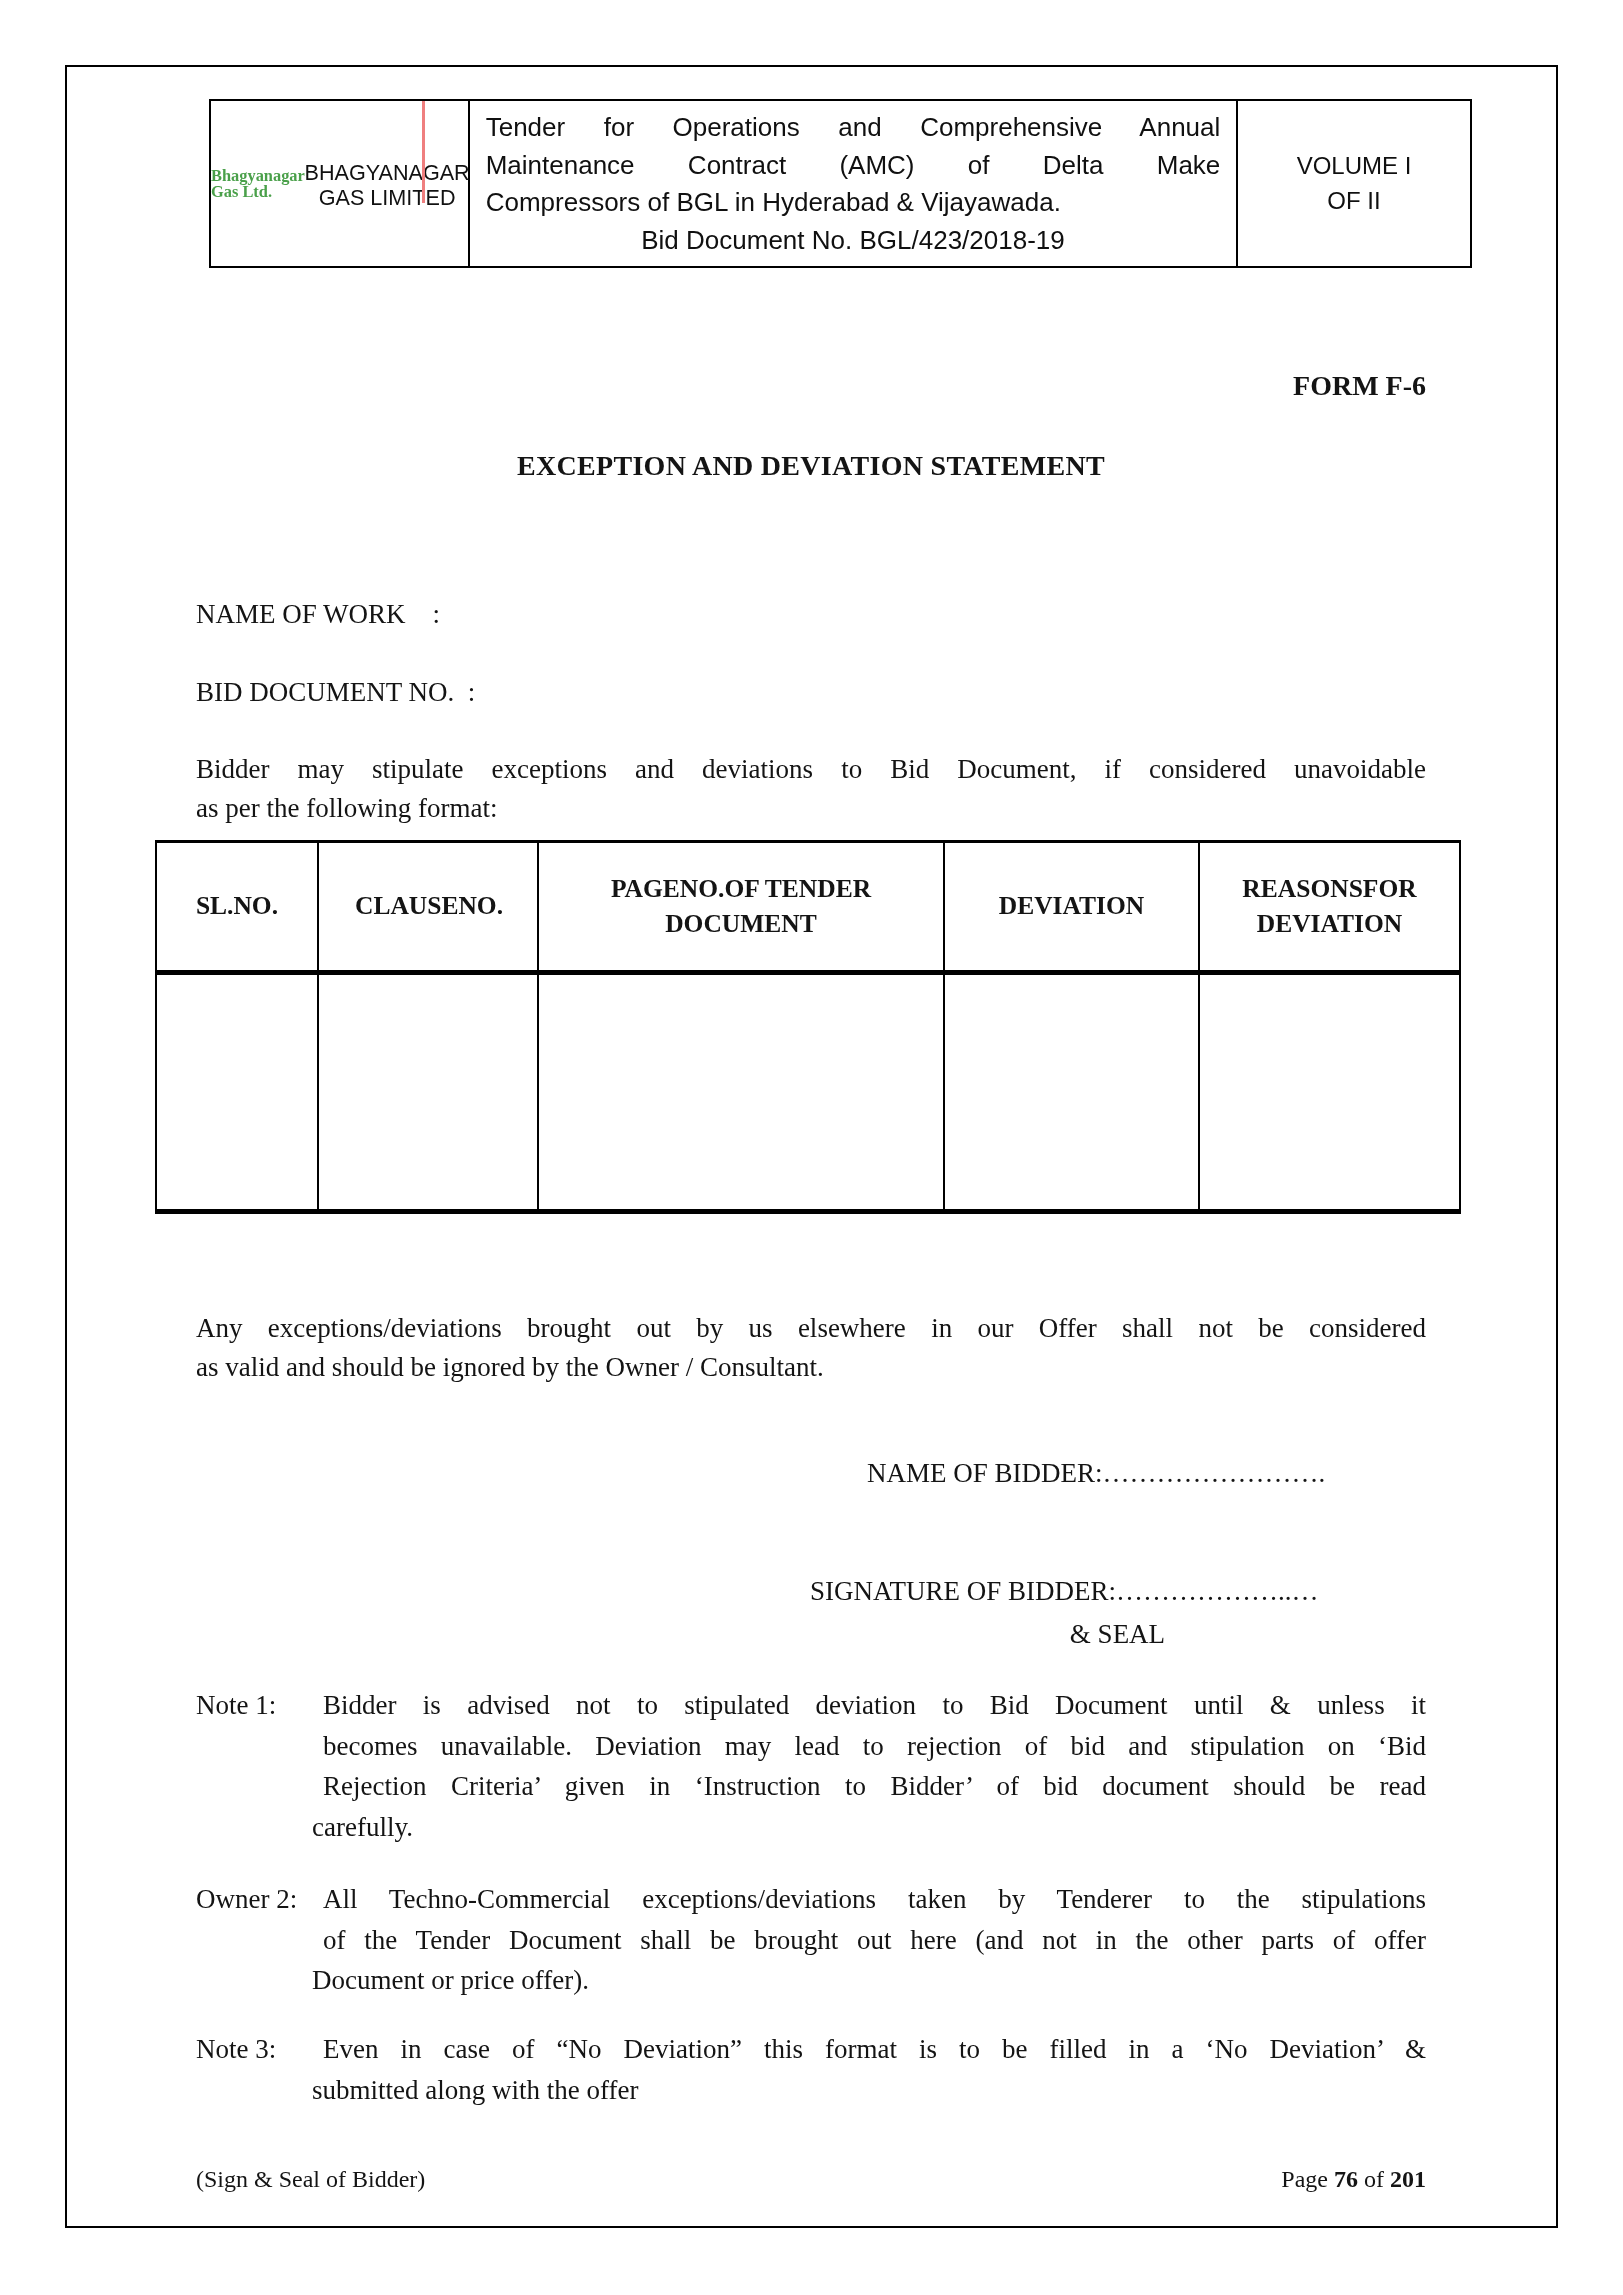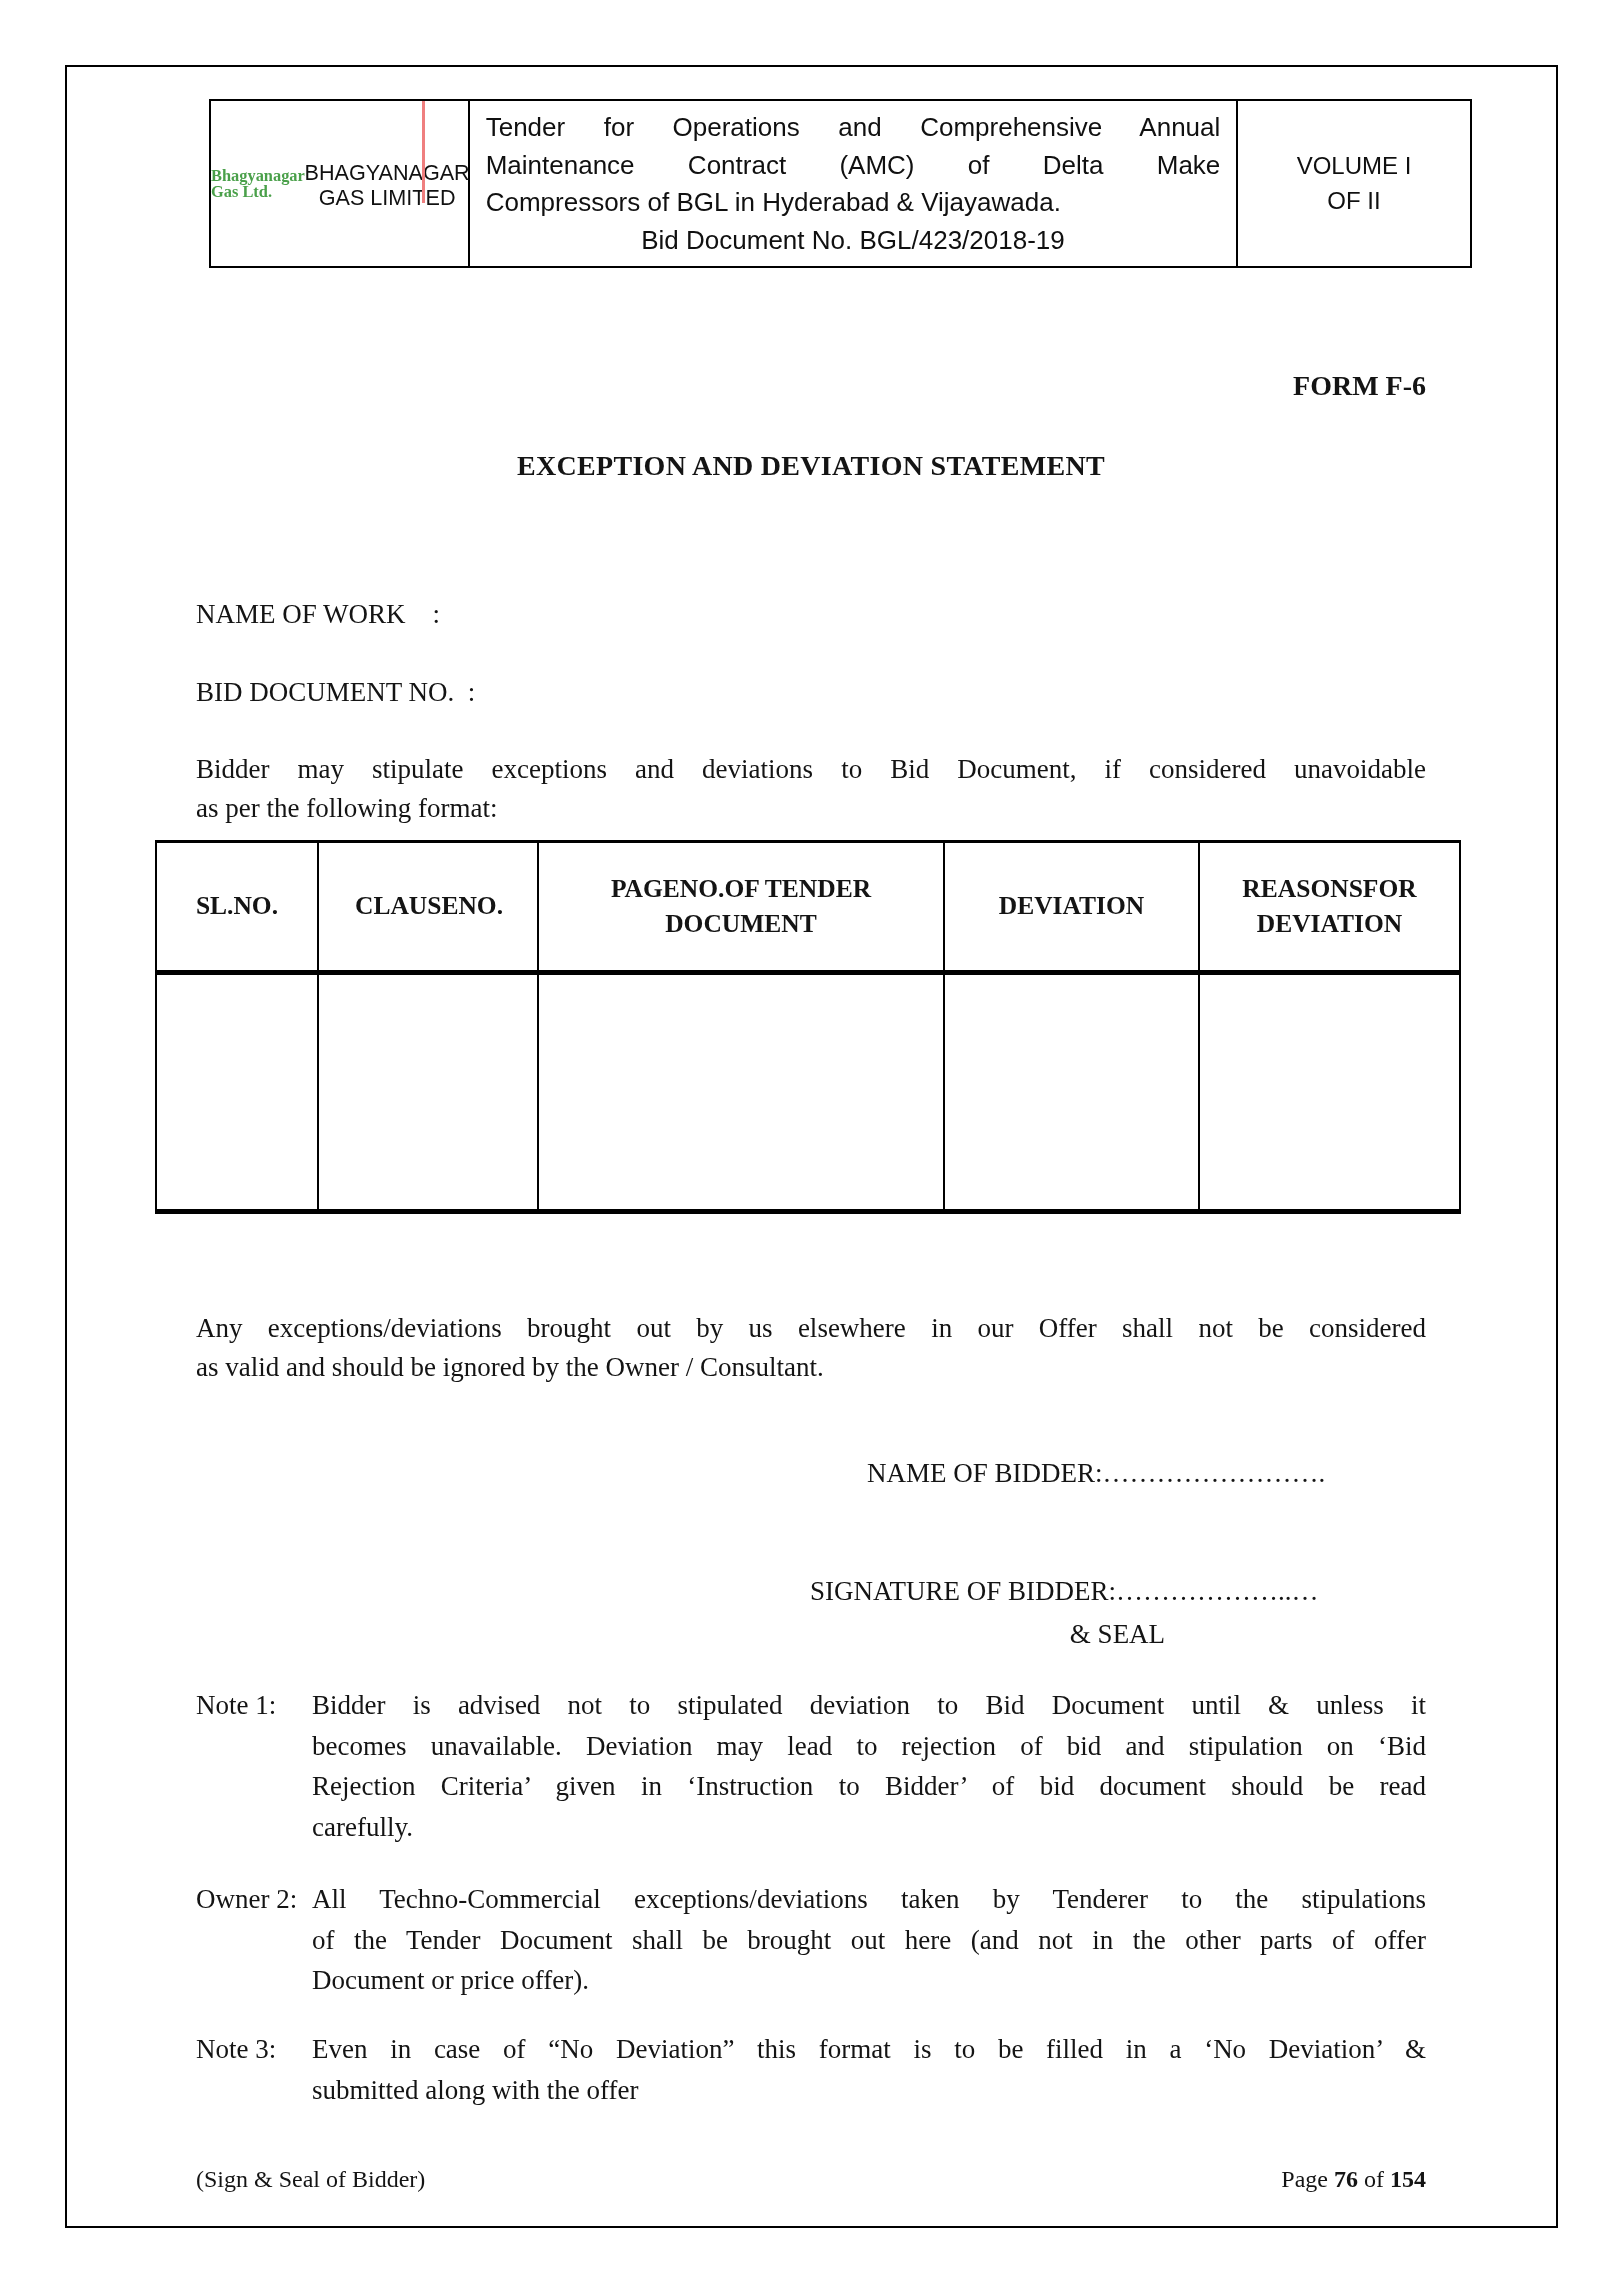--- a/index.html
+++ b/index.html
@@ -55,21 +55,21 @@
   }
   table.dev tbody td { height:239px; border-bottom:5.2px solid #000; }
   
   .bidder-name { left:867px; top:1458px; font-size:27px; }
   .bidder-sign { left:810px; top:1576px; font-size:27px; }
   .bidder-seal { left:810px; top:1619px; width:615px; text-align:center; font-size:27px; }
   
   .note { left:196px; width:1230px; display:flex; font-size:27px; line-height:1.5; }
   .note-label { width:116px; flex:0 0 116px; }
   .note-lines { flex:1; }
-  .note-lines .jline { text-align:justify; text-align-last:justify; }
+  .note-lines .jline { text-align:justify; text-align-last:justify;margin-left:11px; }
   .note-lines .jlast { text-align:left; }
   .note1 { top:1685px; } .note2 { top:1879px; } .note3 { top:2029px; }
   
   .footer-left { left:196px; top:2166px; font-size:24px; }
   .footer-right { left:196px; top:2166px; width:1230px; text-align:right; font-size:24px; }
   .pg-bold { font-weight:bold; }
 </style>
 </head>
 <body>
 
@@ -199,16 +199,16 @@
   <div class="abs note note3">
     <div class="note-label">Note 3:</div>
     <div class="note-lines">
       <div class="jline">Even in case of “No Deviation” this format is to be filled in a ‘No Deviation’ &amp;</div>
       <div class="jlast">submitted along with the offer</div>
     </div>
   </div>
 
   <div class="abs footer-left">(Sign &amp; Seal of Bidder)</div>
   <div class="abs footer-right">
-    <span>Page </span><span class="pg-bold">76</span><span> of </span><span class="pg-bold">154</span>
+    <span>Page </span><span class="pg-bold">76</span><span> of </span><span class="pg-bold">201</span>
   </div>
 </div>
 
 
 </body></html>

